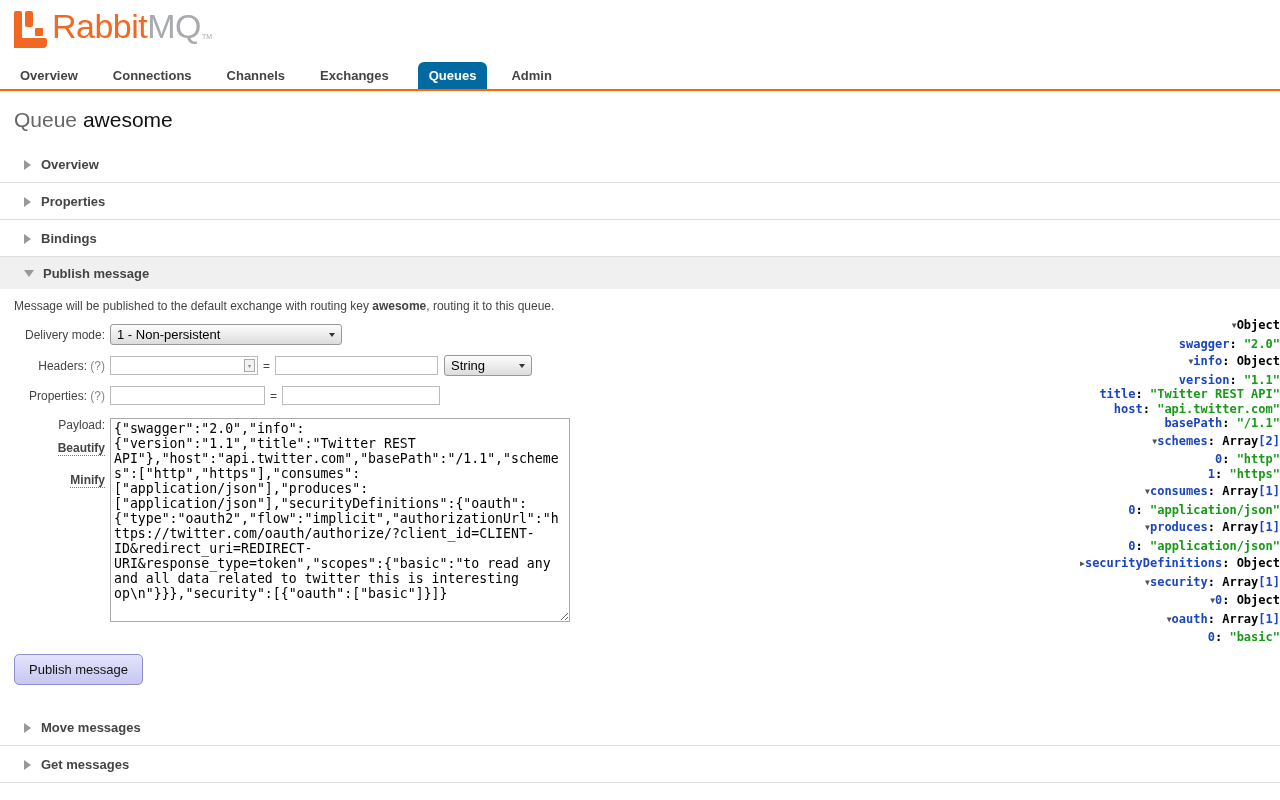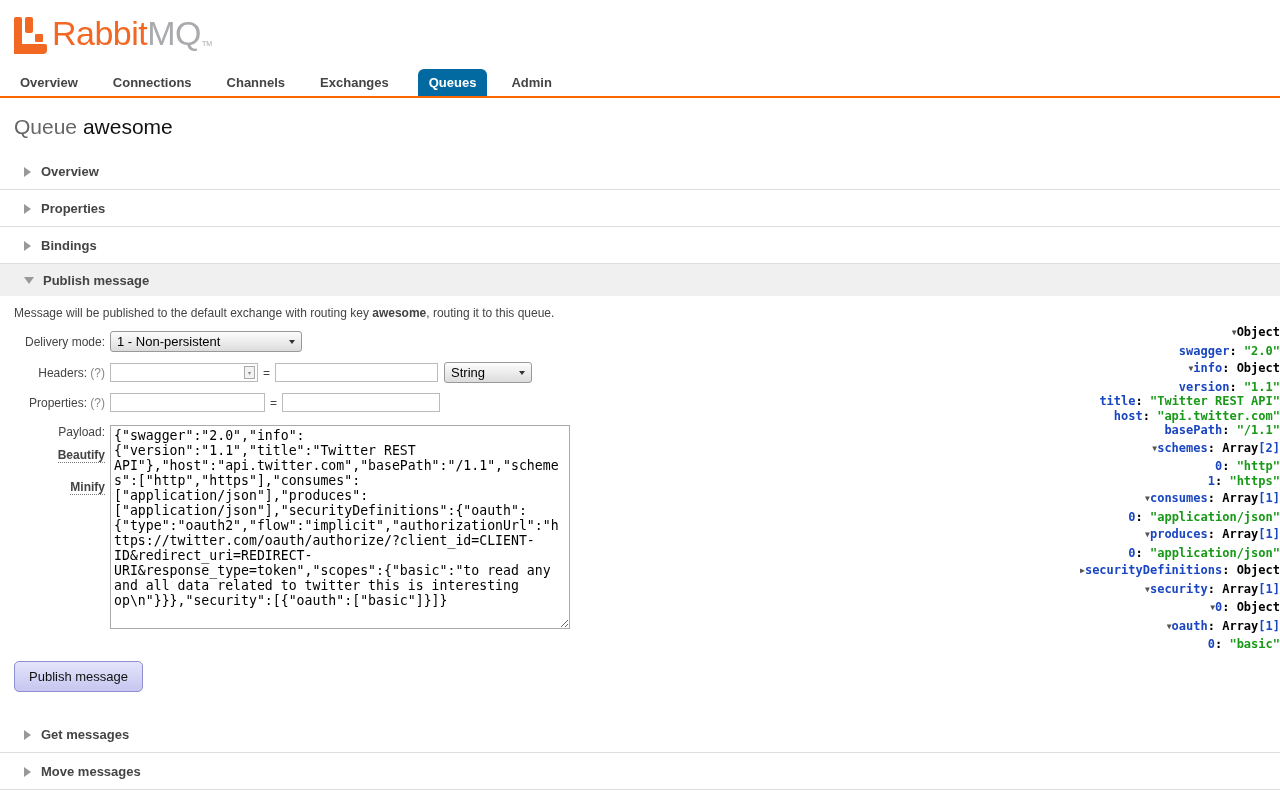--- a/index.html
+++ b/index.html
@@ -1,20 +1,20 @@
 <!DOCTYPE html>
 <html><head>
 <meta charset="utf-8">
 <style>
   * { box-sizing: border-box; margin: 0; padding: 0; }
   html,body { width:1280px; height:800px; background:#fff; overflow:hidden;
               font-family:"Liberation Sans","DejaVu Sans",sans-serif; }
 
   
-  .header { padding:11px 0 0 14px; display:flex; align-items:center; }
+  .header { padding:4px 0 0 14px; display:flex; align-items:flex-end; }
   .logo-icon { position:relative; width:34px; height:38px; margin:4px 4px 0 0; flex:none; }
   .logo-icon .bar-left  { position:absolute; left:0;  top:1px;  width:8px;  height:37px; background:#f26822; border-radius:2px 2px 0 0; }
   .logo-icon .bar-ear   { position:absolute; left:11px; top:1px; width:8px;  height:16px; background:#f26822; border-radius:2px; }
   .logo-icon .bar-base  { position:absolute; left:0;  bottom:0; width:33px; height:10px; background:#f26822; border-radius:2px 2px 4px 2px; }
   .logo-icon .dot       { position:absolute; left:21px; top:18px; width:8px; height:8px; background:#f26822; border-radius:1px; }
   .logo-text { font-size:34px; letter-spacing:-0.5px; line-height:44px; }
   .logo-text .rabbit { color:#f26822; }
   .logo-text .mq { color:#a8aaad; }
   .logo-tm { font-size:7px; color:#a8aaad; align-self:flex-end; margin:0 0 8px 1px; }
 
@@ -133,21 +133,21 @@
   <span class="tri-down"></span>
   <span class="section-label">Publish message</span>
 </div>
 
 <div class="publish-body">
   <div class="publish-left">
     <div class="hint"><span>Message will be published to the default exchange with routing key </span><b>awesome</b><span>, routing it to this queue.</span></div>
 
     <div class="frow">
       <span class="flabel">Delivery mode:</span>
-      <div class="select-box" style="width:192px">
+      <div class="select-box" style="width:232px">
         <span>1 - Non-persistent</span>
         <span class="sel-arrow"></span>
       </div>
     </div>
 
     <div class="frow">
       <span class="flabel"><span>Headers:</span> <span class="help">(?)</span></span>
       <span class="input-wrap">
         <input class="tinput" style="width: 148px;">
         <span class="ac-icon">▾</span>
@@ -202,20 +202,20 @@
       <div class="tline grp" style="padding-left: 13px;"><span class="tarr">▼</span><span class="tkey">security</span><span class="tcolon">: </span><span class="tobj">Array</span><span class="tidx">[1]</span></div>
       <div class="tline grp" style="padding-left: 26px;"><span class="tarr">▼</span><span class="tkey">0</span><span class="tcolon">: </span><span class="tobj">Object</span></div>
       <div class="tline grp" style="padding-left: 39px;"><span class="tarr">▼</span><span class="tkey">oauth</span><span class="tcolon">: </span><span class="tobj">Array</span><span class="tidx">[1]</span></div>
       <div class="tline" style="padding-left: 52px;"><span class="tarr"></span><span class="tkey">0</span><span class="tcolon">: </span><span class="tstr">"basic"</span></div>
     </div>
 </div>
 
 <div>
     <div class="section-row">
       <span class="tri-right"></span>
+      <span class="section-label">Move messages</span>
+    </div>
+    <div class="section-row">
+      <span class="tri-right"></span>
       <span class="section-label">Get messages</span>
     </div>
-    <div class="section-row">
-      <span class="tri-right"></span>
-      <span class="section-label">Move messages</span>
-    </div>
     <div class="section-row"></div>
   </div>
 
 </body></html>

